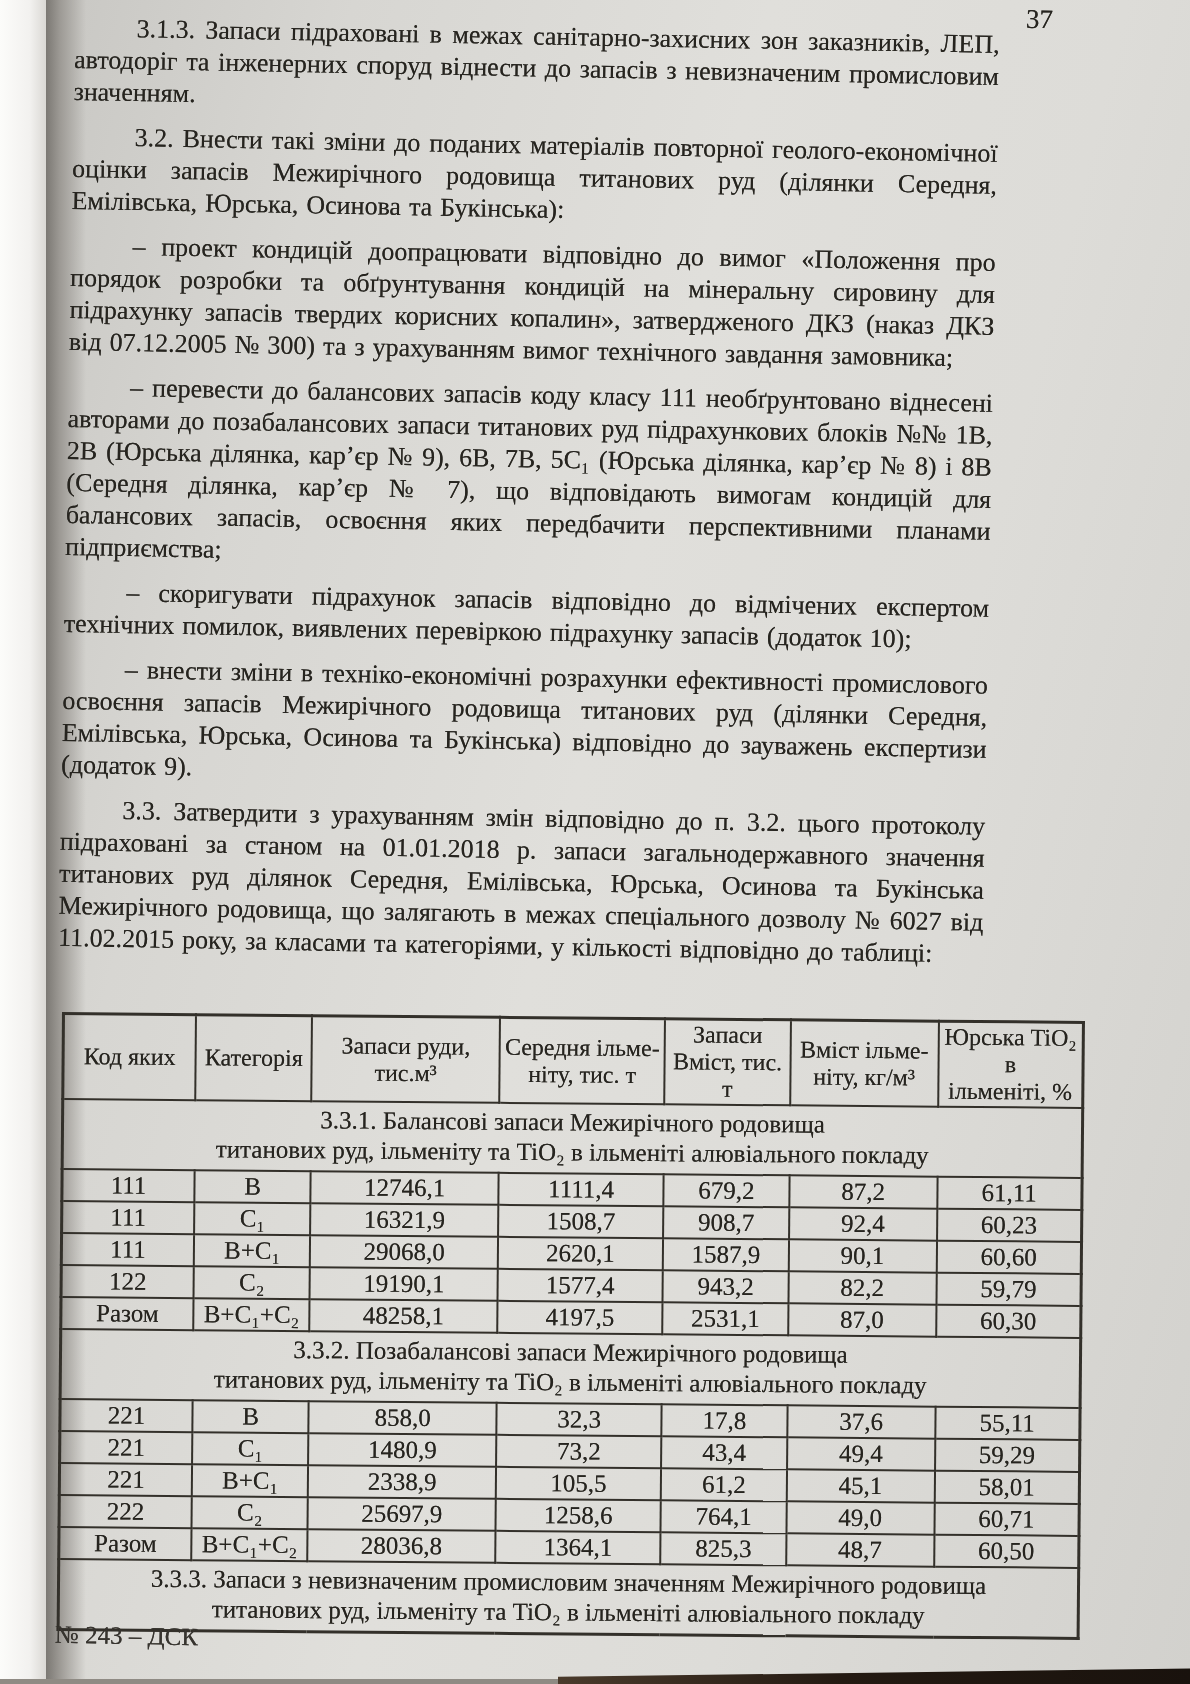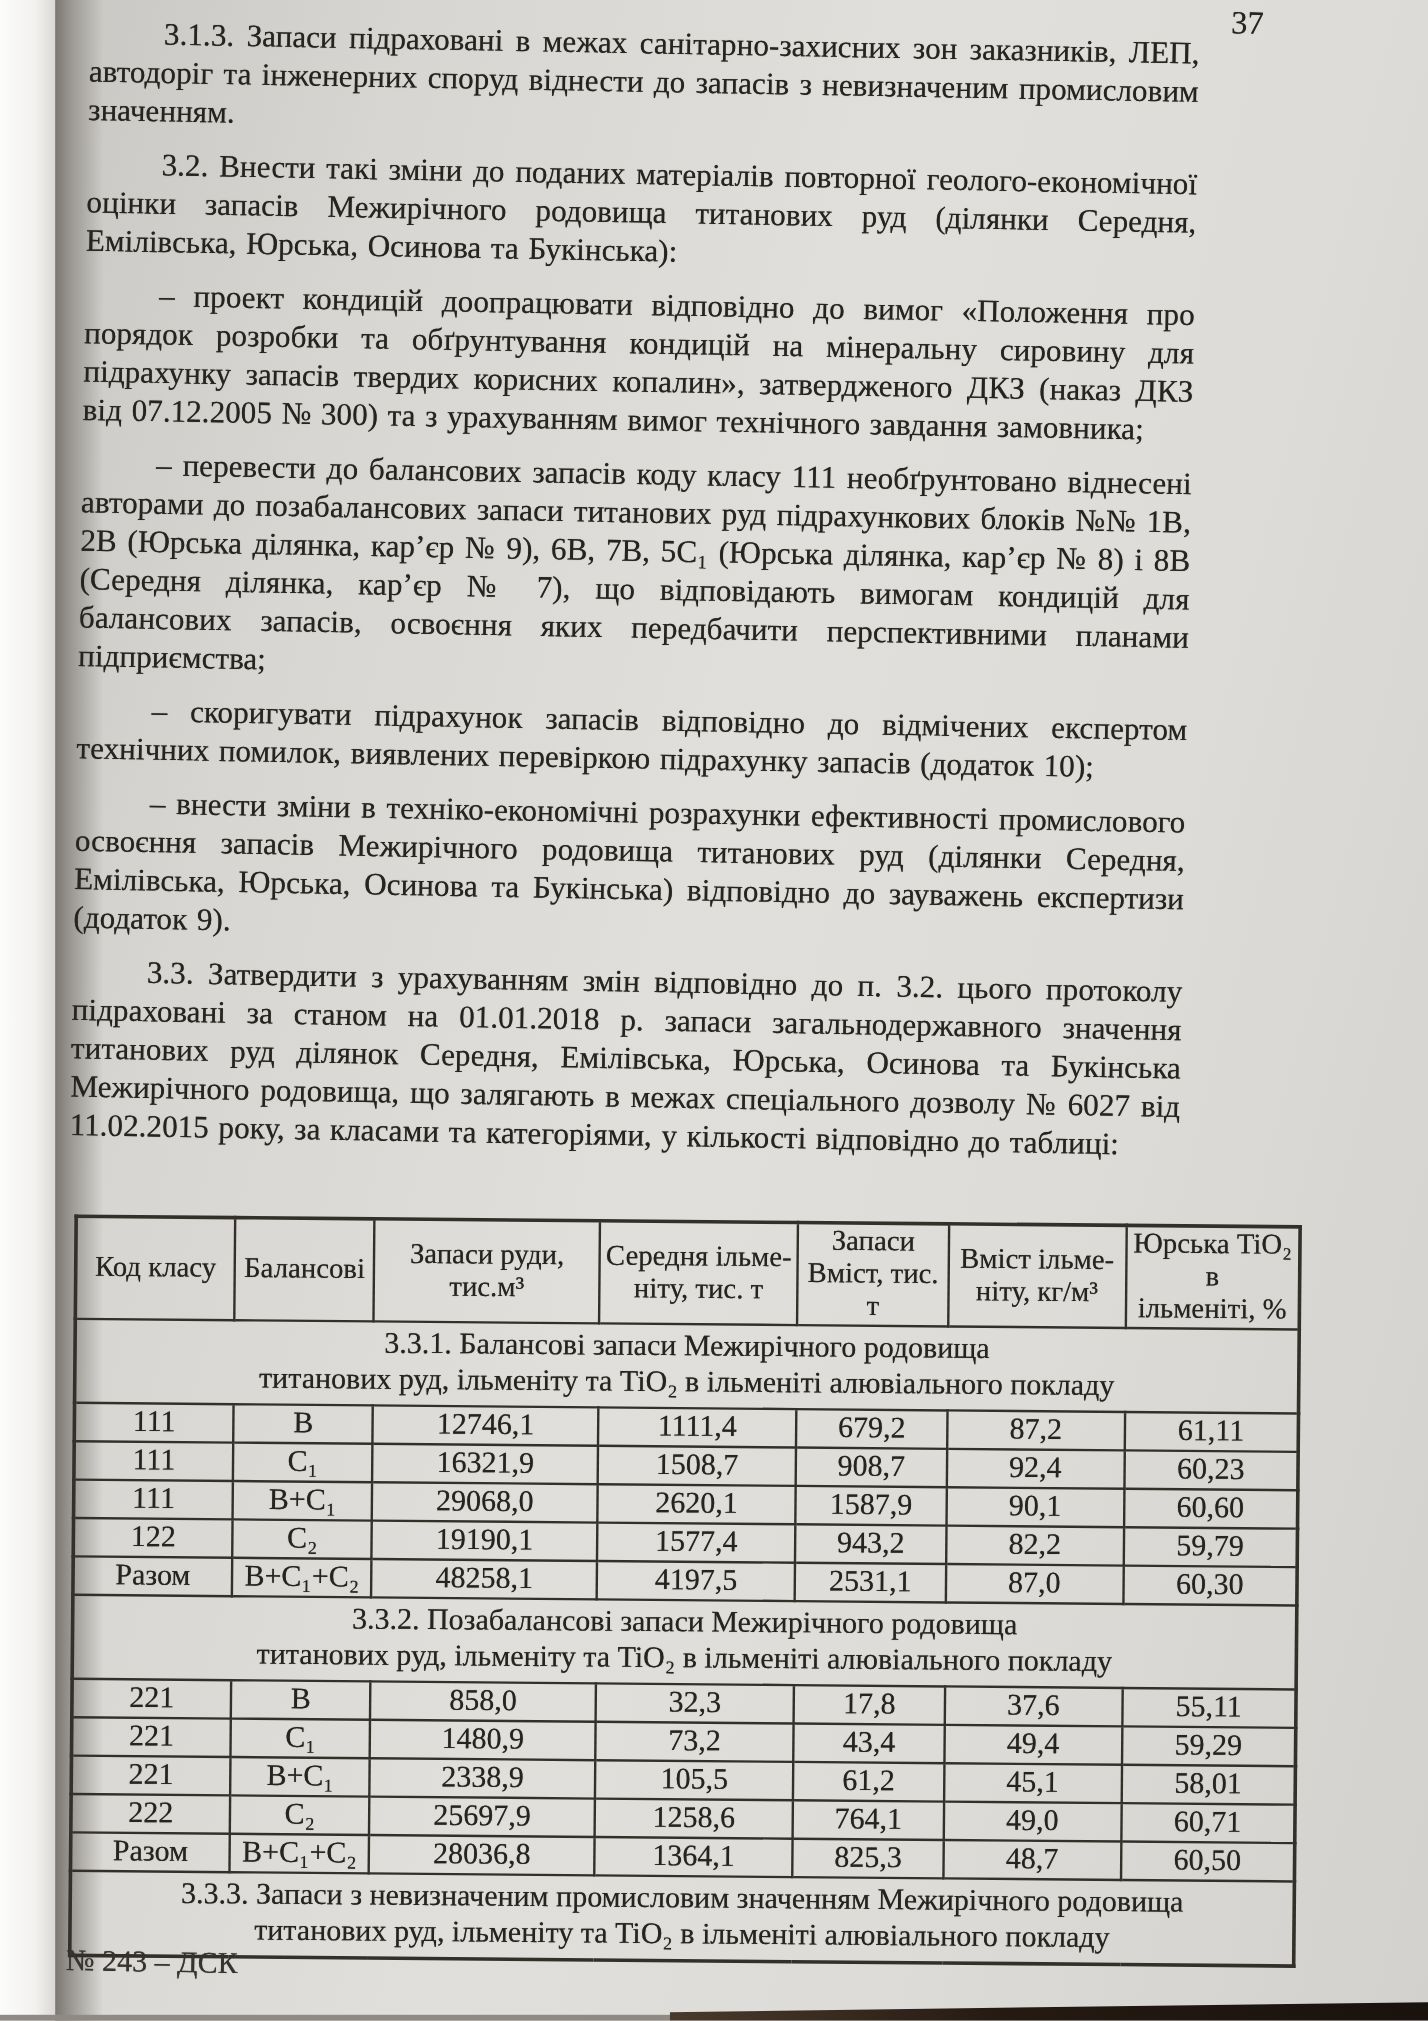--- a/index.html
+++ b/index.html
@@ -100,22 +100,22 @@
       <col style="width:13.0%">
         <col style="width:11.4%">
         <col style="width:18.4%">
       <col style="width:16.2%">
         <col style="width:12.3%">
         <col style="width:14.5%">
       <col style="width:14.2%">
     </colgroup>
     <tbody>
         <tr>
-          <th>Код класу</th>
-          <th>Балансові</th>
+          <th>Код яких</th>
+          <th>Категорія</th>
           <th>Запаси руди,
 тис.м³</th>
           <th>Середня ільме-
 ніту, тис. т</th>
           <th>Запаси
 Вміст, тис. т</th>
           <th>Вміст ільме-
 ніту, кг/м³</th>
           <th>Юрська TiO₂ в
 ільменіті, %</th>

